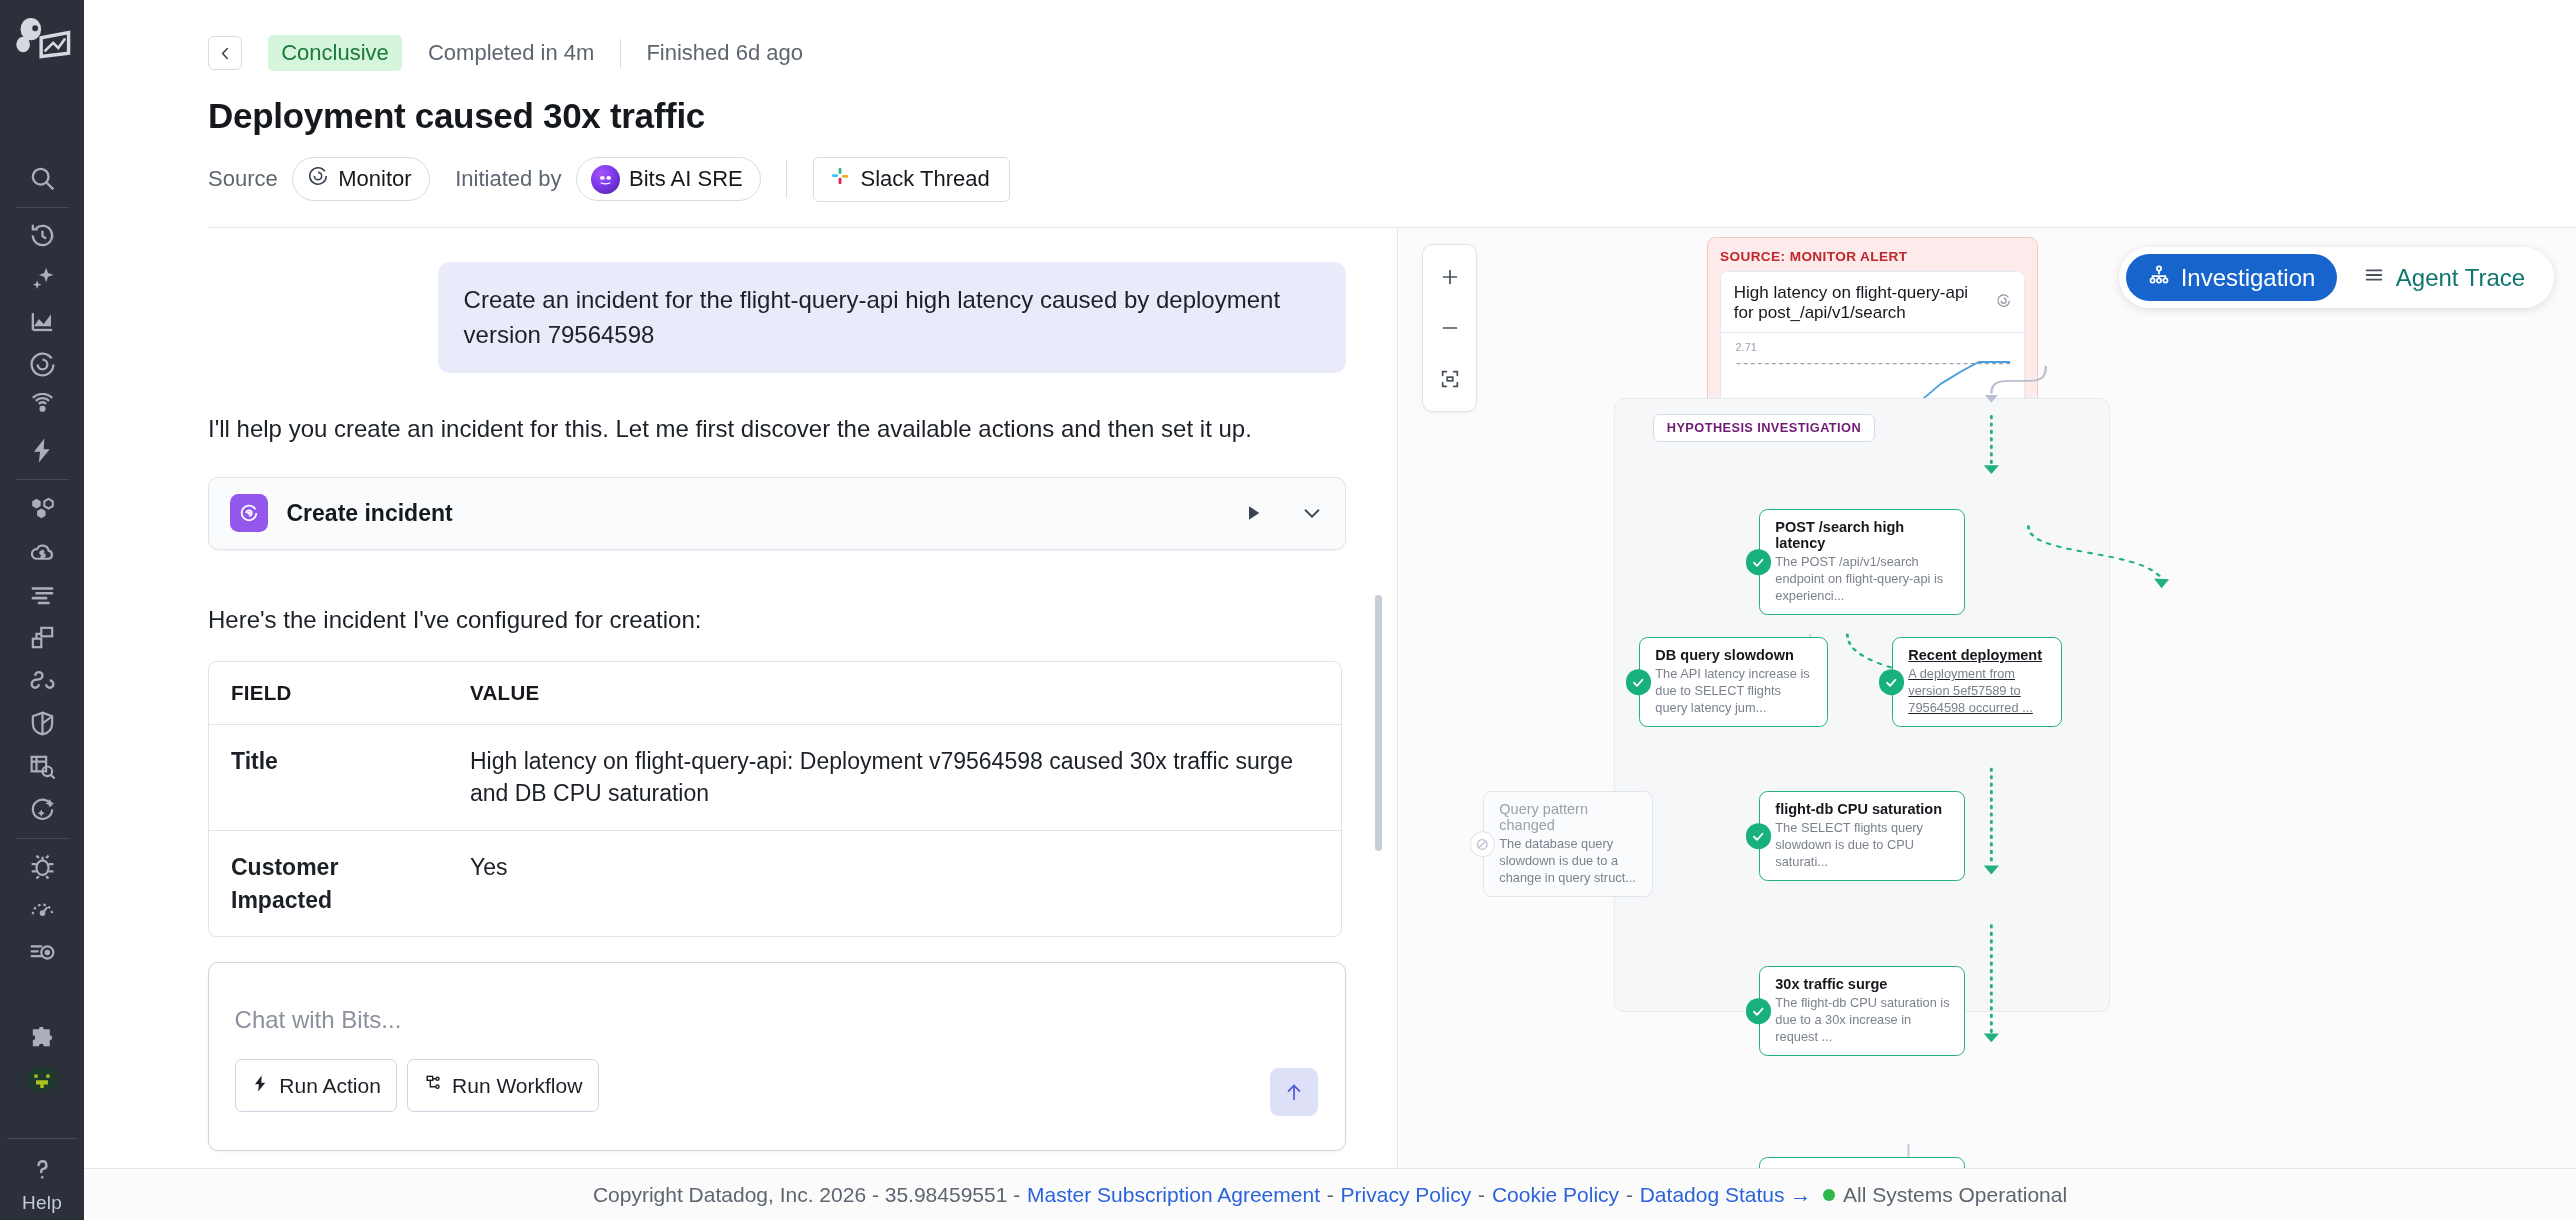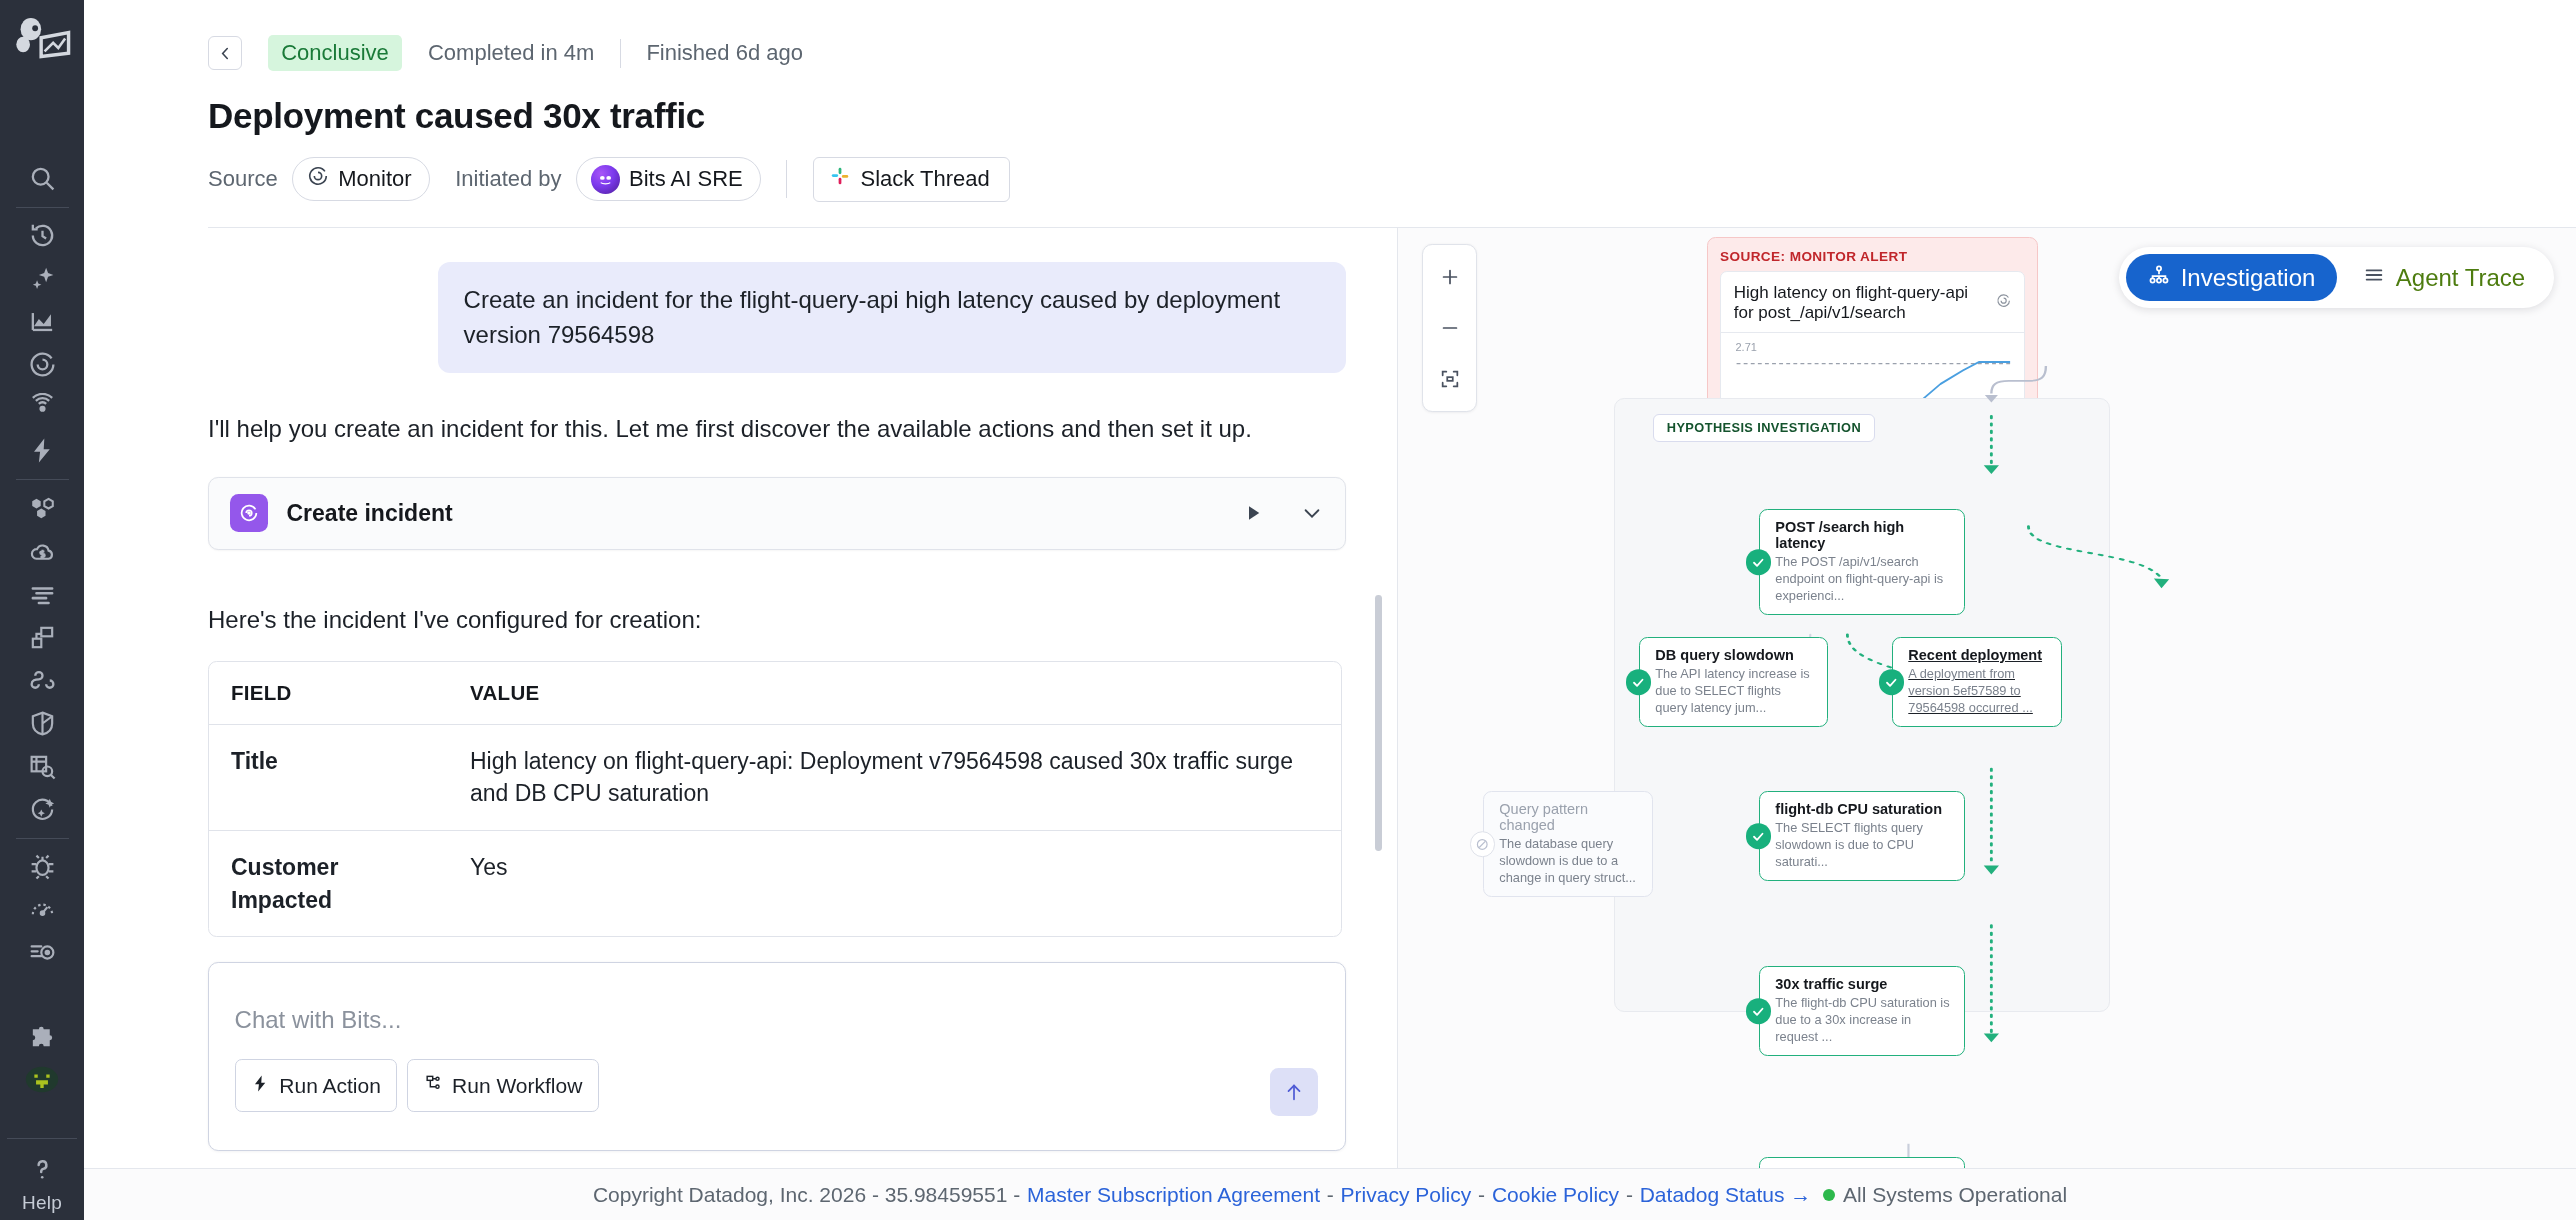--- a/index.html
+++ b/index.html
@@ -155,42 +155,42 @@
     align-items:center; padding: 6.8px 0; box-shadow: 0 0.9px 2.6px rgba(20,25,35,.06); z-index: 5;
   }
   .zoom-ctl div { width: 55px; height: 51px; display:flex;align-items:center;justify-content:center;color:#4a5260;cursor:pointer;}
   .tabs-float {
     position: absolute; right: 22px; top: 19px; background: #fff; border-radius: 85px;
     padding: 6.8px; display: flex; align-items: center; gap: 3.4px; z-index: 6;
     box-shadow: 0 1.7px 8.5px rgba(20,25,35,.13);
   }
   .tab {
     display: inline-flex; align-items: center; gap: 11px; padding: 9.4px 22px; border-radius: 85px;
-    font-size: 24px; color: #4d7c0f; cursor: pointer; white-space: nowrap;
+    font-size: 24px; color: #0f766e; cursor: pointer; white-space: nowrap;
   }
   .tab.active { background: #1764cd; color: #fff; }
 
   .canvas { position: absolute; inset: 0; }
   .alert-card {
     position: absolute; left: 309px; top: 8.5px; width: 331px;
     background: #fdeaea; border: 0.9px solid #f6c7c7; border-radius: 8.5px; padding: 11px 12px 12.8px 12px;
   }
   .alert-kicker { color: #c0262b; font-size: 13.6px; font-weight: 700; letter-spacing: 0.4px; margin-bottom: 6.8px;}
   .alert-inner { background: #fff; border: 0.9px solid #e6e9ef; border-radius: 6.8px; padding: 11px 12.8px 6.8px 12.8px; }
   .alert-title { font-size: 17px; color: #15181d; display: flex; align-items: center; justify-content: space-between; gap: 6.8px;}
   .alert-rule { height: 0.9px; background: #e6e9ef; margin: 9.4px -12.8px 0 -12.8px; }
 
   .hyp-box {
     position: absolute; left: 216px; top: 170px; width: 496px; height: 614px;
     background: #f6f7f9; border: 0.9px solid #e8eaef; border-radius: 10.2px;
   }
   .hyp-chip {
     position: absolute; left: 255px; top: 186px; background: #fff; border: 0.9px solid #d9dcee;
     border-radius: 6px; padding: 5.1px 12.8px; font-size: 12.8px; font-weight: 700;
-    color: #14532d; letter-spacing: 0.4px; z-index: 3;
+    color: #701a75; letter-spacing: 0.4px; z-index: 3;
   }
   .node {
     position: absolute; background: #fff; border: 1.7px solid #22b07d; border-radius: 8.5px;
     padding: 8.5px 12px 9.4px 15.3px; z-index: 3;
   }
   .node.dim { border: 0.9px solid #e1e4ee; background: #fafbfd; }
   .node-title { font-size: 14.5px; font-weight: 700; color: #15181d; margin-bottom: 3.4px; }
   .node.dim .node-title { color: #9aa1ad; font-weight: 400; }
   .node-desc { font-size: 12.8px; color: #7b828d; line-height: 1.32; }
   .node .chk {

